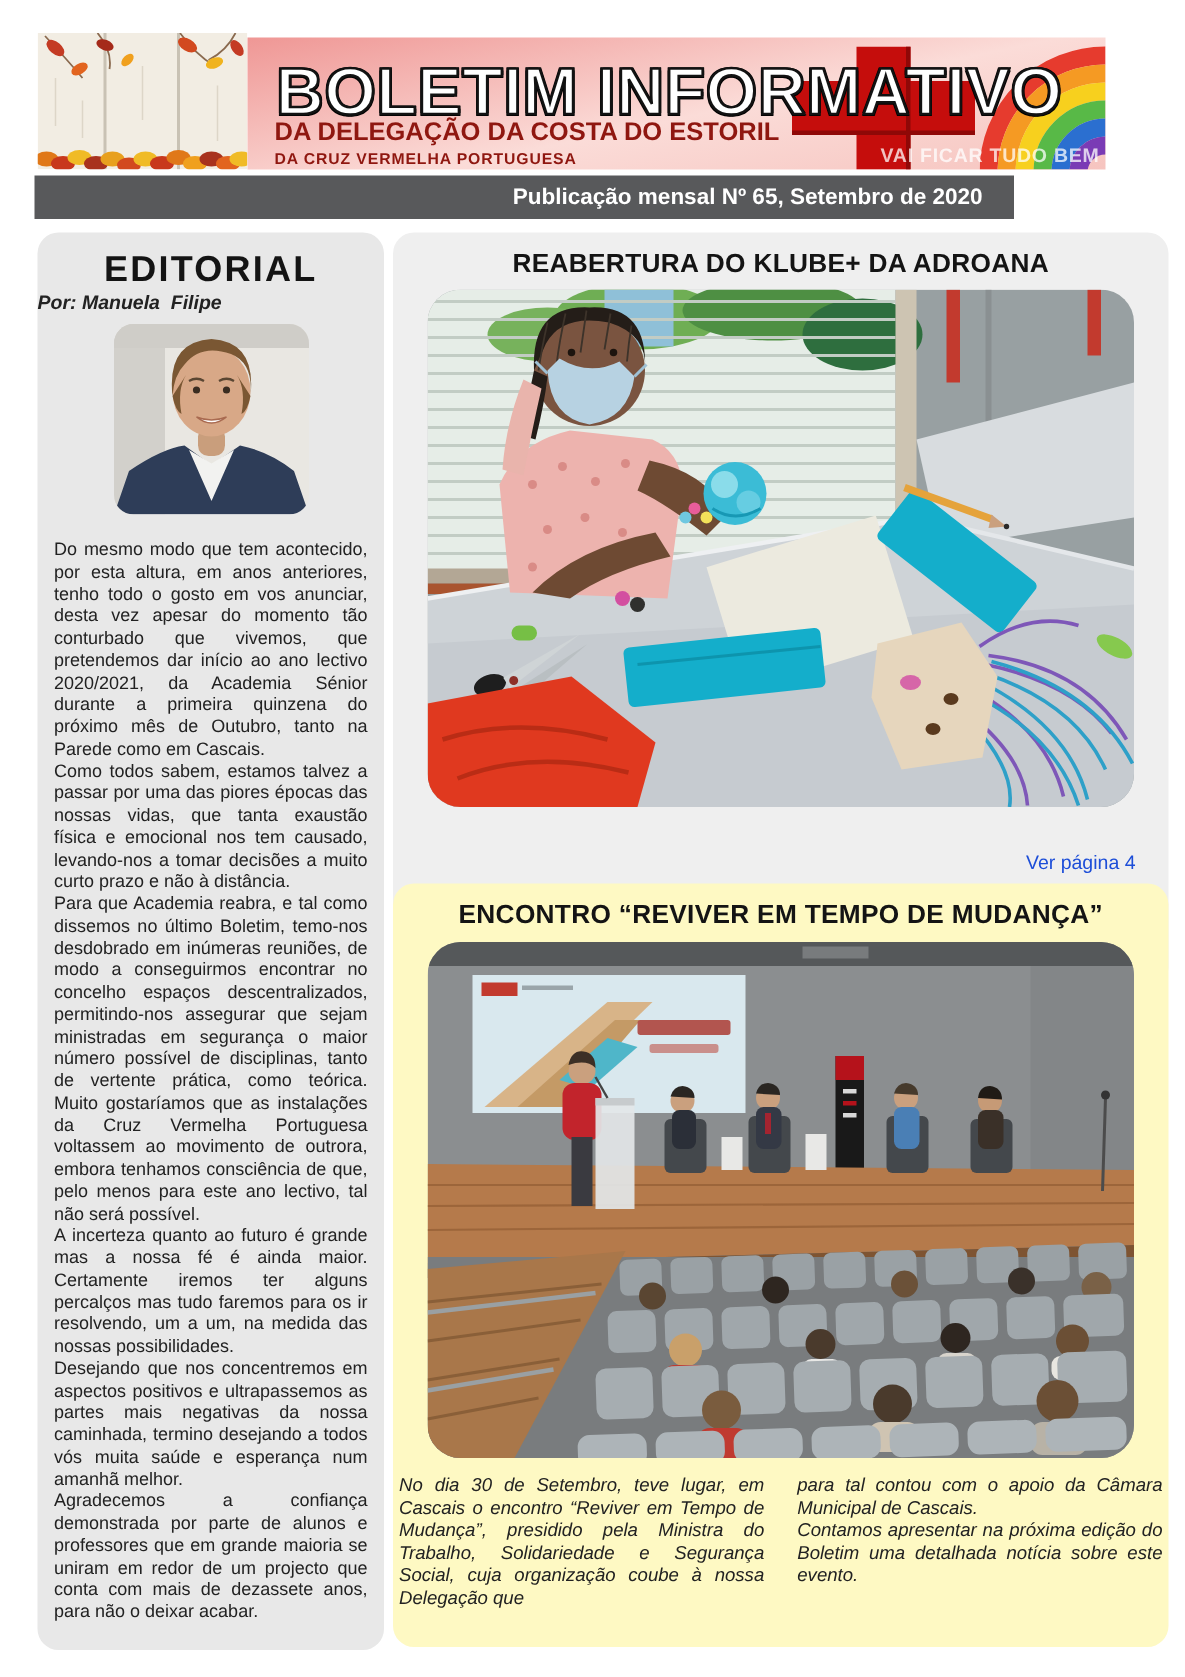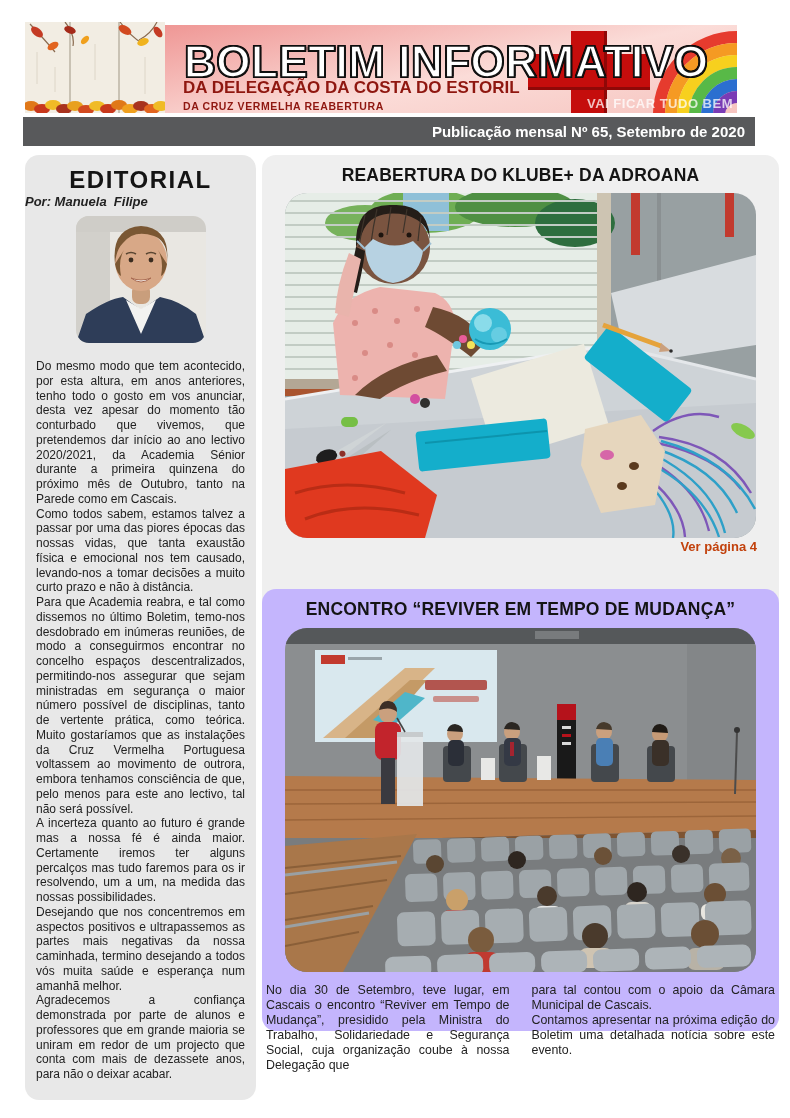--- a/index.html
+++ b/index.html
@@ -16,49 +16,49 @@
                   text-shadow: 1px 1px 0 #000, -1px -1px 0 #000, 1px -1px 0 #000, -1px 1px 0 #000;
                   white-space: nowrap; }
   .banner-sub { position: absolute; left: 18px; top: 53px; font-size: 17px; font-weight: bold;
                 color: #8f1710; white-space: nowrap; }
   .banner-subsub { position: absolute; left: 18px; top: 75px; font-size: 10.5px; font-weight: bold;
                    letter-spacing: 0.6px; color: #8f1710; white-space: nowrap; }
   .red-cross { position: absolute; left: 363px; top: 6px; width: 122px; height: 82px; }
   .rainbow-box { position: absolute; right: 0; top: 0; width: 84px; height: 88px; overflow: hidden; }
   .rainbow-caption { position: absolute; right: 4px; top: 71px; font-size: 13px; font-weight: bold;
                      color: rgba(255,255,255,0.75); letter-spacing: 0.5px; white-space: nowrap; }
-  .issue-bar { position: absolute; left: 23px; top: 117px; width: 732px; height: 29px;
+  .issue-bar { position: absolute; left: 23px; top: 117px; width: 653px; height: 29px;
                background: #58595b; color: #fff; font-size: 15px; font-weight: bold;
-               text-align: right; line-height: 29px; padding-right: 10px; }
+               text-align: right; line-height: 29px; padding-right: 21px; }
 
   
   .panel { position: absolute; background: #ededed; border-radius: 14px; }
   .panel-editorial { left: 25px; top: 155px; width: 231px; height: 945px; background: #e8e8e8; }
   .panel-klube { left: 262px; top: 155px; width: 517px; height: 504px; background: #efefef; }
-  .panel-encontro { left: 262px; top: 589px; width: 517px; height: 442px; background: #c4b5fd; }
+  .panel-encontro { left: 262px; top: 589px; width: 517px; height: 509px; background: #fef9c3; }
 
   .editorial-title { margin-top: 11px; text-align: center; font-size: 24px; font-weight: bold;
                      letter-spacing: 1.5px; color: #141414; }
   .editorial-byline { text-align: left; font-size: 13px; font-weight: bold; font-style: italic;
                       color: #222; white-space: pre; }
   .editorial-photo { display: block; margin: 7px auto 8px auto; width: 130px; height: 127px;
                      border-radius: 13px; overflow: hidden; }
   .editorial-body { padding: 0 11px; font-size: 12px; line-height: 14.75px;
                     text-align: justify; color: #222; margin-top: 16px; }
   .editorial-body p { margin: 0; }
 
   .article-title { margin-top: 10px; text-align: center; font-size: 17.5px; font-weight: bold;
                    color: #141414; letter-spacing: 0.2px; }
   .photo-frame { position: absolute; left: 23px; width: 471px; border-radius: 22px; overflow: hidden; }
   .klube-photo { top: 38px; height: 345px; }
   .encontro-photo { top: 39px; height: 344px; }
-  .ver-pagina { position: absolute; right: 22px; top: 384px; font-size: 13px; font-weight: bold;
-                color: #c2410c; cursor: pointer; }
-
-  .encontro-text { position: absolute; left: 4px; top: 394px; width: 509px; display: flex; gap: 22px; }
+  .ver-pagina { position: absolute; right: 22px; top: 412px; font-size: 13px; font-weight: normal;
+                color: #1d4ed8; cursor: pointer; }
+
+  .encontro-text { position: absolute; left: 4px; top: 394px; width: 509px; display: flex; gap: 22px; font-style: italic; }
   .encontro-col { width: 247px; font-size: 12.4px; line-height: 15px; text-align: justify; color: #222; }
   .encontro-col p { margin: 0; }
 
   svg { display: block; }
 </style>
 </head>
 <body>
 
 <div class="page">
 
@@ -120,21 +120,21 @@
           <circle cx="84" cy="90" r="66" stroke="#f59a23" stroke-width="12"></circle>
           <circle cx="84" cy="90" r="54" stroke="#f7d01e" stroke-width="12"></circle>
           <circle cx="84" cy="90" r="42" stroke="#58b947" stroke-width="12"></circle>
           <circle cx="84" cy="90" r="30" stroke="#2b6fd0" stroke-width="12"></circle>
           <circle cx="84" cy="90" r="18" stroke="#7a3bb5" stroke-width="12"></circle>
         </g>
       </svg>
     </div>
     <div class="banner-title">BOLETIM INFORMATIVO</div>
     <div class="banner-sub">DA DELEGAÇÃO DA COSTA DO ESTORIL</div>
-    <div class="banner-subsub">DA CRUZ VERMELHA REABERTURA</div>
+    <div class="banner-subsub">DA CRUZ VERMELHA PORTUGUESA</div>
     <div class="rainbow-caption">VAI FICAR TUDO BEM</div>
   </div>
 
   <div class="issue-bar">Publicação mensal Nº 65, Setembro de 2020</div>
 
   <div class="panel panel-editorial">
     <div class="editorial-title">EDITORIAL</div>
     <div class="editorial-byline">Por: Manuela  Filipe</div>
     <div class="editorial-photo">
       <svg viewBox="0 0 130 127" width="130" height="127">

